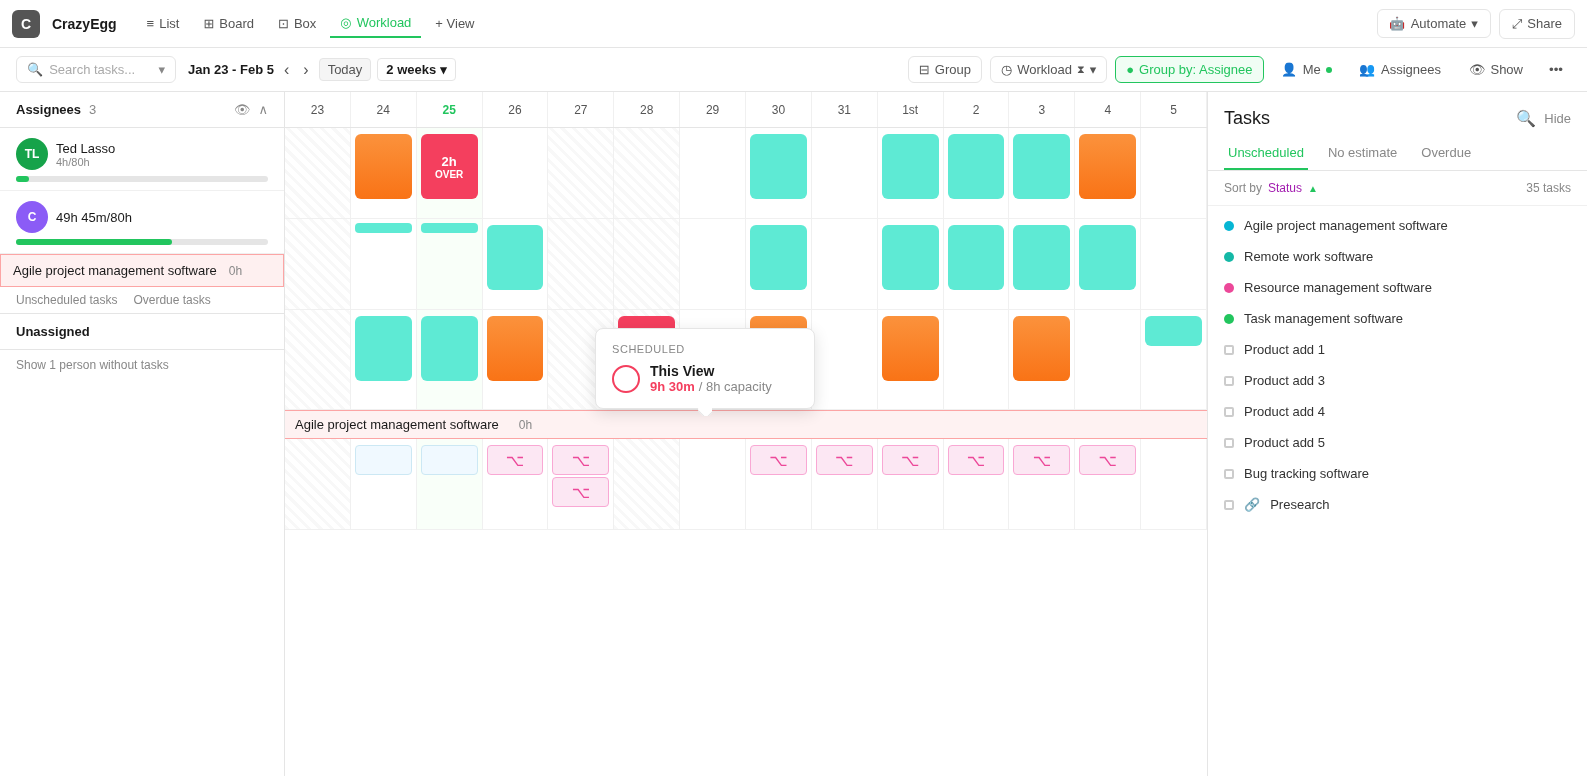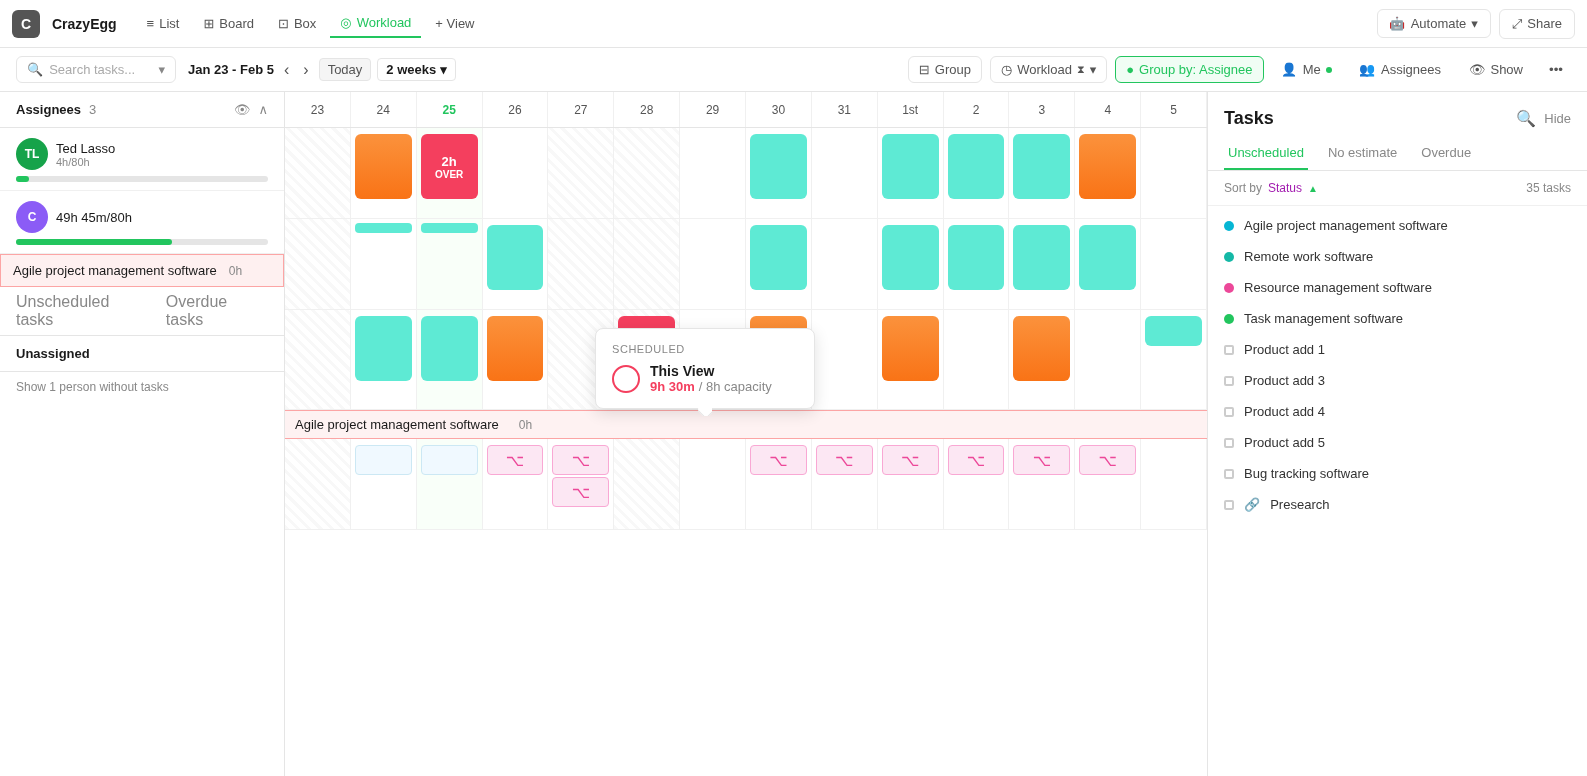--- a/index.html
+++ b/index.html
@@ -45,21 +45,21 @@
     .assignee-info { display: flex; align-items: center; gap: 8px; margin-bottom: 6px; }
     .avatar { width: 32px; height: 32px; border-radius: 50%; display: flex; align-items: center; justify-content: center; color: #fff; font-weight: 600; font-size: 12px; flex-shrink: 0; position: relative; }
     .avatar-badge { position: absolute; bottom: 0; right: 0; width: 10px; height: 10px; background: #22c55e; border-radius: 50%; border: 2px solid #fff; }
     .assignee-name { font-weight: 500; font-size: 13px; }
     .assignee-hours { font-size: 11px; color: #888; }
     .progress-bar { height: 6px; border-radius: 3px; background: #e5e5e5; margin: 4px 0 2px; }
     .progress-fill { height: 100%; border-radius: 3px; }
     .project-name { font-size: 13px; font-weight: 500; }
     .project-hours { font-size: 12px; color: #888; margin-left: 12px; }
 
-    .unscheduled-row { display: flex; align-items: center; gap: 16px; padding: 6px 16px; color: #888; font-size: 16px; }
+    .unscheduled-row { display: flex; align-items: center; gap: 16px; padding: 6px 16px; color: #888; font-size: 12px; }
     .unassigned-section { padding: 10px 16px; font-weight: 600; font-size: 13px; border-top: 1px solid #e5e5e5; }
     .show-person-row { padding: 8px 16px; color: #888; font-size: 12px; border-top: 1px solid #e5e5e5; }
 
     
     .calendar-area { flex: 1; overflow: hidden; position: relative; }
     .cal-header { display: flex; border-bottom: 1px solid #e5e5e5; height: 36px; }
     .cal-day { flex: 1; text-align: center; font-size: 12px; color: #555; display: flex; align-items: center; justify-content: center; border-right: 1px solid #f0f0f0; }
     .cal-day.today { color: #22c55e; font-weight: 700; }
     .cal-row { display: flex; border-bottom: 1px solid #f0f0f0; min-height: 90px; }
     .cal-cell { flex: 1; border-right: 1px solid #f0f0f0; padding: 4px; min-height: 90px; position: relative; }
@@ -83,21 +83,21 @@
     .tooltip-cap { font-size: 13px; color: #888; }
     .tooltip-arrow { position: absolute; bottom: -8px; left: 50%; transform: translateX(-50%); width: 14px; height: 8px; overflow: hidden; }
     .tooltip-arrow::after { content: ''; position: absolute; top: -6px; left: 1px; width: 12px; height: 12px; background: #fff; border: 1px solid #e5e5e5; transform: rotate(45deg); }
 
     
     .project-banner { background: #fef0f0; border: 1px solid #fca5a5; display: flex; align-items: center; padding: 8px 12px; font-size: 13px; font-weight: 500; }
 
     
     .tasks-panel { width: 380px; border-left: 1px solid #e5e5e5; flex-shrink: 0; display: flex; flex-direction: column; overflow: hidden; }
     .tasks-header { display: flex; align-items: center; padding: 16px 16px 8px; gap: 8px; }
-    .tasks-title { font-size: 18px; font-weight: 700; flex: 1; }
+    .tasks-title { font-size: 18px; font-weight: 400; flex: 1; }
     .tasks-search-icon { color: #888; cursor: pointer; font-size: 16px; }
     .tasks-hide { color: #888; cursor: pointer; font-size: 13px; }
     .tasks-tabs { display: flex; border-bottom: 1px solid #e5e5e5; padding: 0 16px; }
     .tasks-tab { padding: 8px 4px; margin-right: 16px; font-size: 13px; cursor: pointer; color: #888; border-bottom: 2px solid transparent; }
     .tasks-tab.active { color: #22c55e; border-bottom-color: #22c55e; }
     .tasks-sort { display: flex; align-items: center; padding: 10px 16px; gap: 6px; font-size: 12px; color: #888; border-bottom: 1px solid #f0f0f0; }
     .tasks-sort-by { color: #888; }
     .tasks-sort-val { color: #a21caf; font-weight: 500; cursor: pointer; }
     .tasks-count { margin-left: auto; font-size: 12px; color: #888; }
     .tasks-list { flex: 1; overflow-y: auto; padding: 4px 0; }

